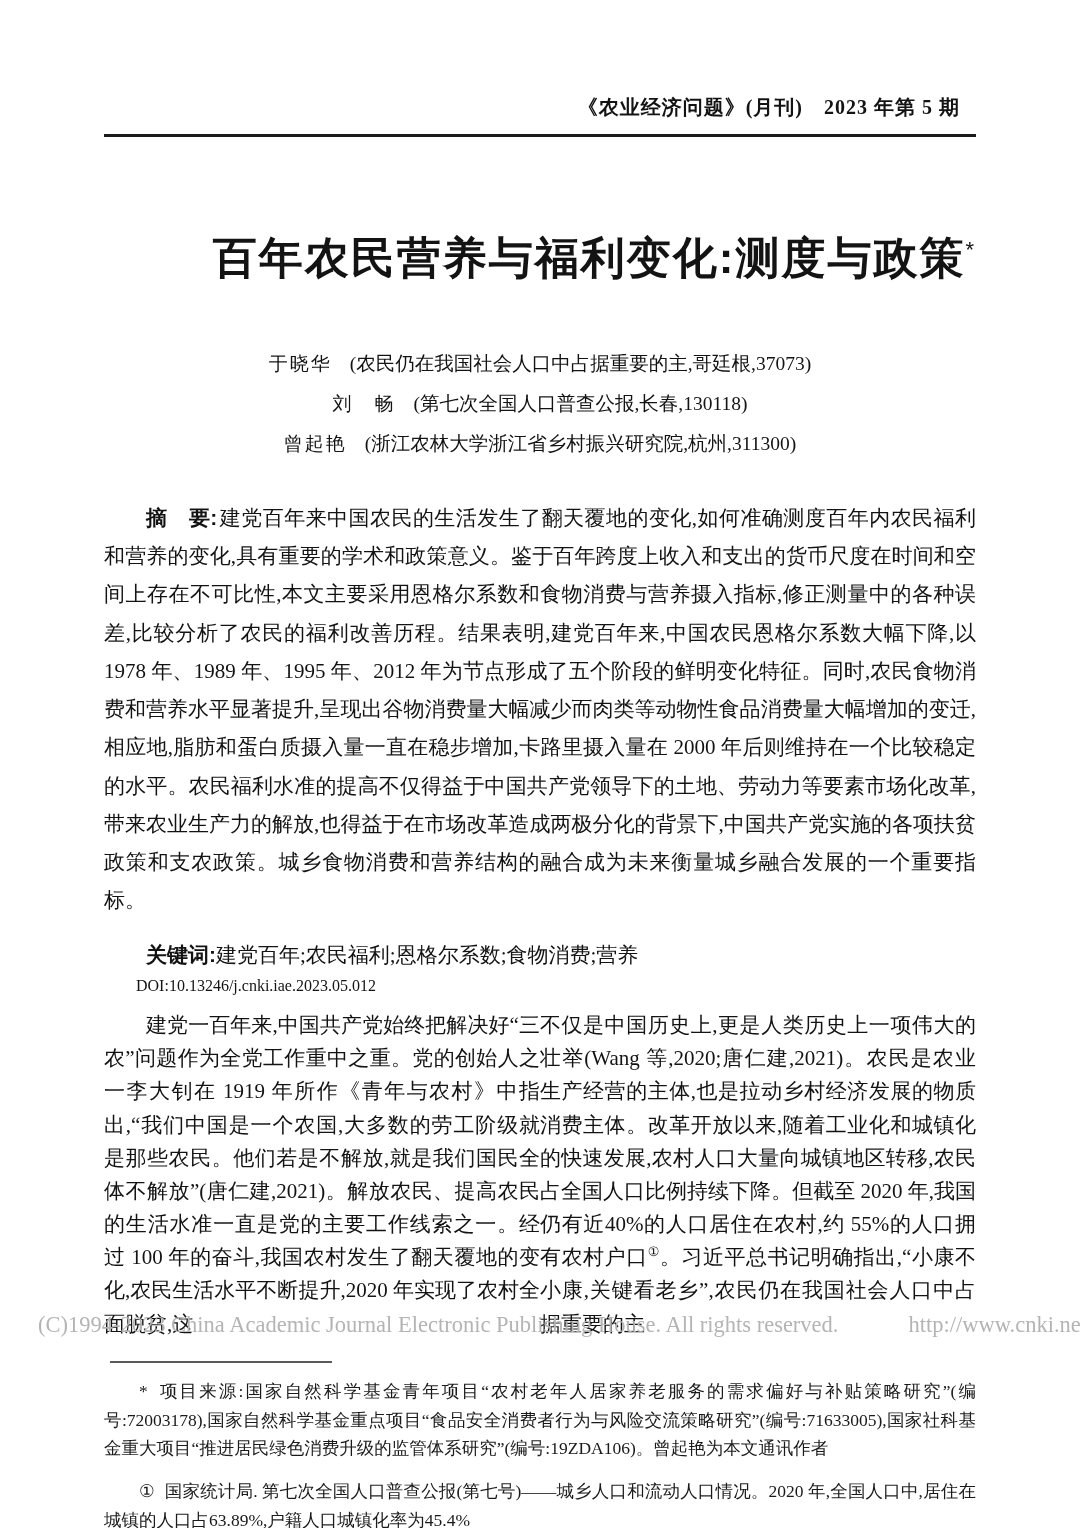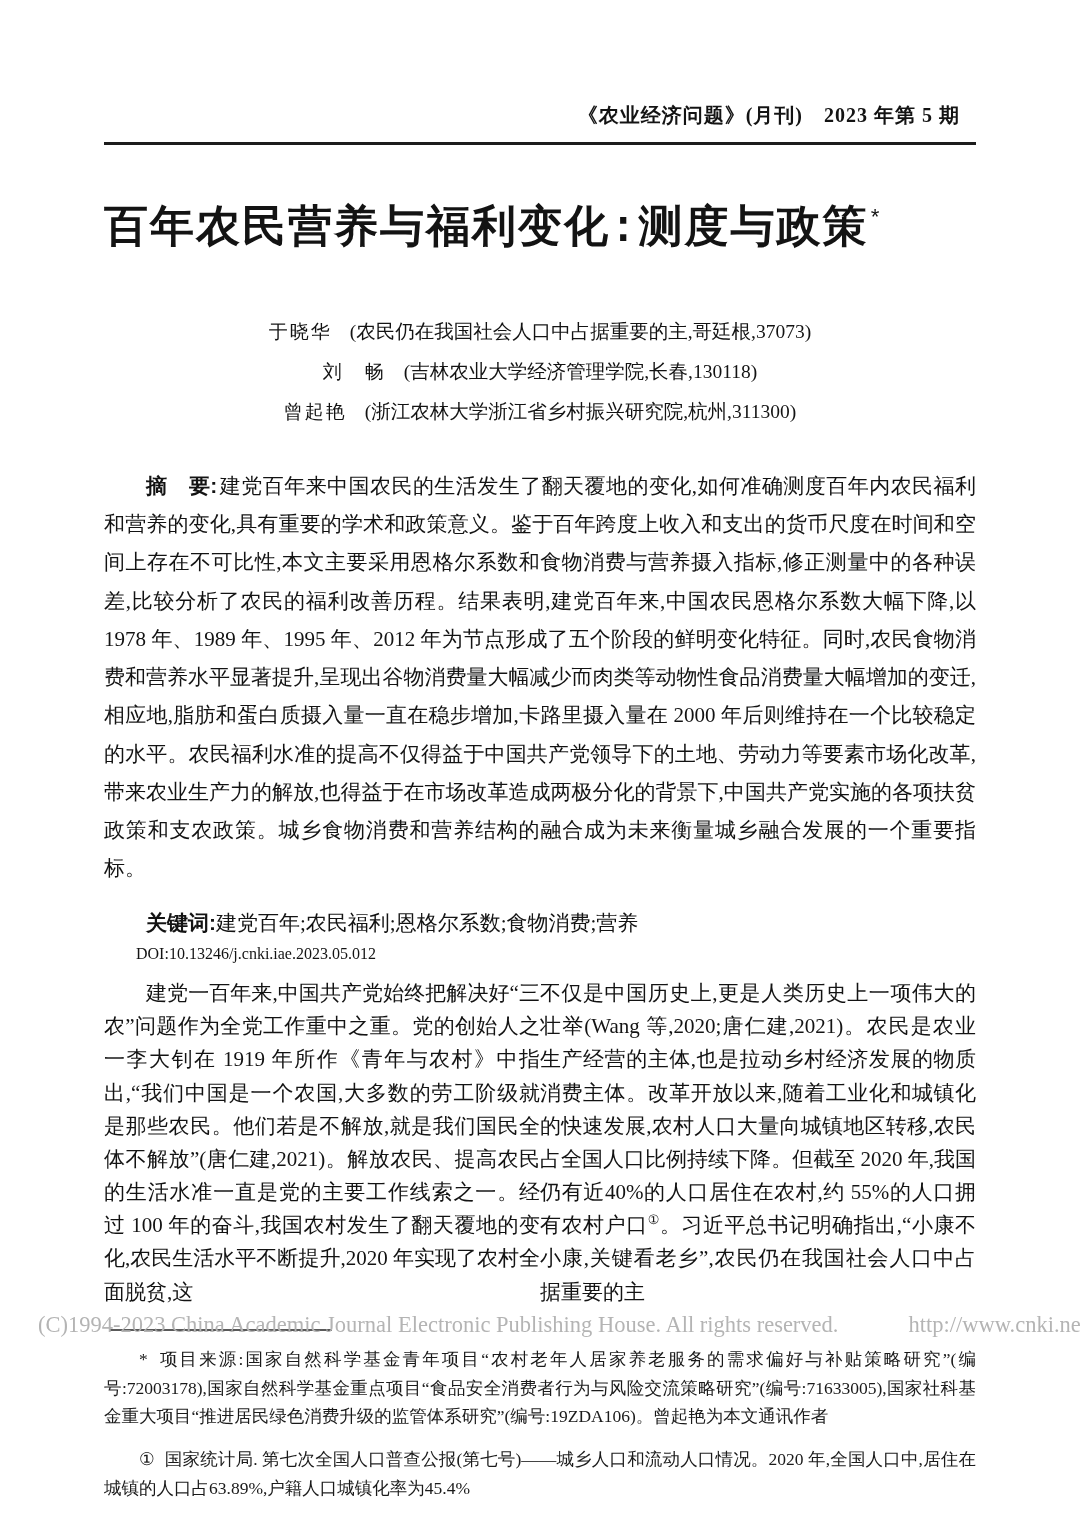--- a/index.html
+++ b/index.html
@@ -4,45 +4,45 @@
 <style>
   * { margin:0; padding:0; box-sizing:border-box; }
   html,body { background:#ffffff; }
   body {
     width:1080px; height:1528px;
     font-family:"Liberation Serif","DejaVu Serif",serif;
     color:#131313;
     position:relative;
     overflow:hidden;
   }
-  .page { position:relative; width:1080px; height:1364px; padding:16px 104px; }
+  .page { position:relative; width:1080px; height:1364px; padding:8px 104px; }
 
   
   .journal-header {
     padding-top:86px;
     text-align:right;
     font-size:20px;
     font-weight:700;
     letter-spacing:1px;
     padding-right:16px;
   }
   .header-rule {
     margin-top:13px;
     border:none;
     border-top:3px solid #1c1c1c;
   }
 
   
   .article-title {
-    margin-top:52px;
-    text-align:left;
+    margin-top:92px;
+    text-align:right;
     font-size:44px;
     font-weight:700;
     letter-spacing:2px;
-    font-family:Liberation Mono, monospace;
+    font-family:Liberation Sans, sans-serif;
   }
   .article-title sup {
     font-size:22px;
     vertical-align:super;
     font-weight:400;
   }
 
   
   .authors { margin-top:62px; }
   .author-row {
@@ -154,21 +154,21 @@
 
   <h1 class="article-title"><span>百年农民营养与福利变化:测度与政策</span><sup>*</sup></h1>
 
   <div class="authors">
     <div class="author-row">
       <span class="author-name">于晓华</span>
       <span class="author-affiliation">(农民仍在我国社会人口中占据重要的主,哥廷根,37073)</span>
     </div>
     <div class="author-row">
       <span class="author-name">刘　畅</span>
-      <span class="author-affiliation">(吉林农业大学经济管理学院,长春,130118)</span>
+      <span class="author-affiliation">(第七次全国人口普查公报,长春,130118)</span>
     </div>
     <div class="author-row">
       <span class="author-name">曾起艳</span>
       <span class="author-affiliation">(浙江农林大学浙江省乡村振兴研究院,杭州,311300)</span>
     </div>
   </div>
 
   <p class="abstract"><span class="abstract-label">摘　要:</span><span>建党百年来中国农民的生活发生了翻天覆地的变化,如何准确测度百年内农民福利和营养的变化,具有重要的学术和政策意义。鉴于百年跨度上收入和支出的货币尺度在时间和空间上存在不可比性,本文主要采用恩格尔系数和食物消费与营养摄入指标,修正测量中的各种误差,比较分析了农民的福利改善历程。结果表明,建党百年来,中国农民恩格尔系数大幅下降,以 1978 年、1989 年、1995 年、2012 年为节点形成了五个阶段的鲜明变化特征。同时,农民食物消费和营养水平显著提升,呈现出谷物消费量大幅减少而肉类等动物性食品消费量大幅增加的变迁,相应地,脂肪和蛋白质摄入量一直在稳步增加,卡路里摄入量在 2000 年后则维持在一个比较稳定的水平。农民福利水准的提高不仅得益于中国共产党领导下的土地、劳动力等要素市场化改革,带来农业生产力的解放,也得益于在市场改革造成两极分化的背景下,中国共产党实施的各项扶贫政策和支农政策。城乡食物消费和营养结构的融合成为未来衡量城乡融合发展的一个重要指标。</span></p>
 
   <p class="keywords"><span class="keywords-label">关键词:</span><span>建党百年;农民福利;恩格尔系数;食物消费;营养</span></p>

